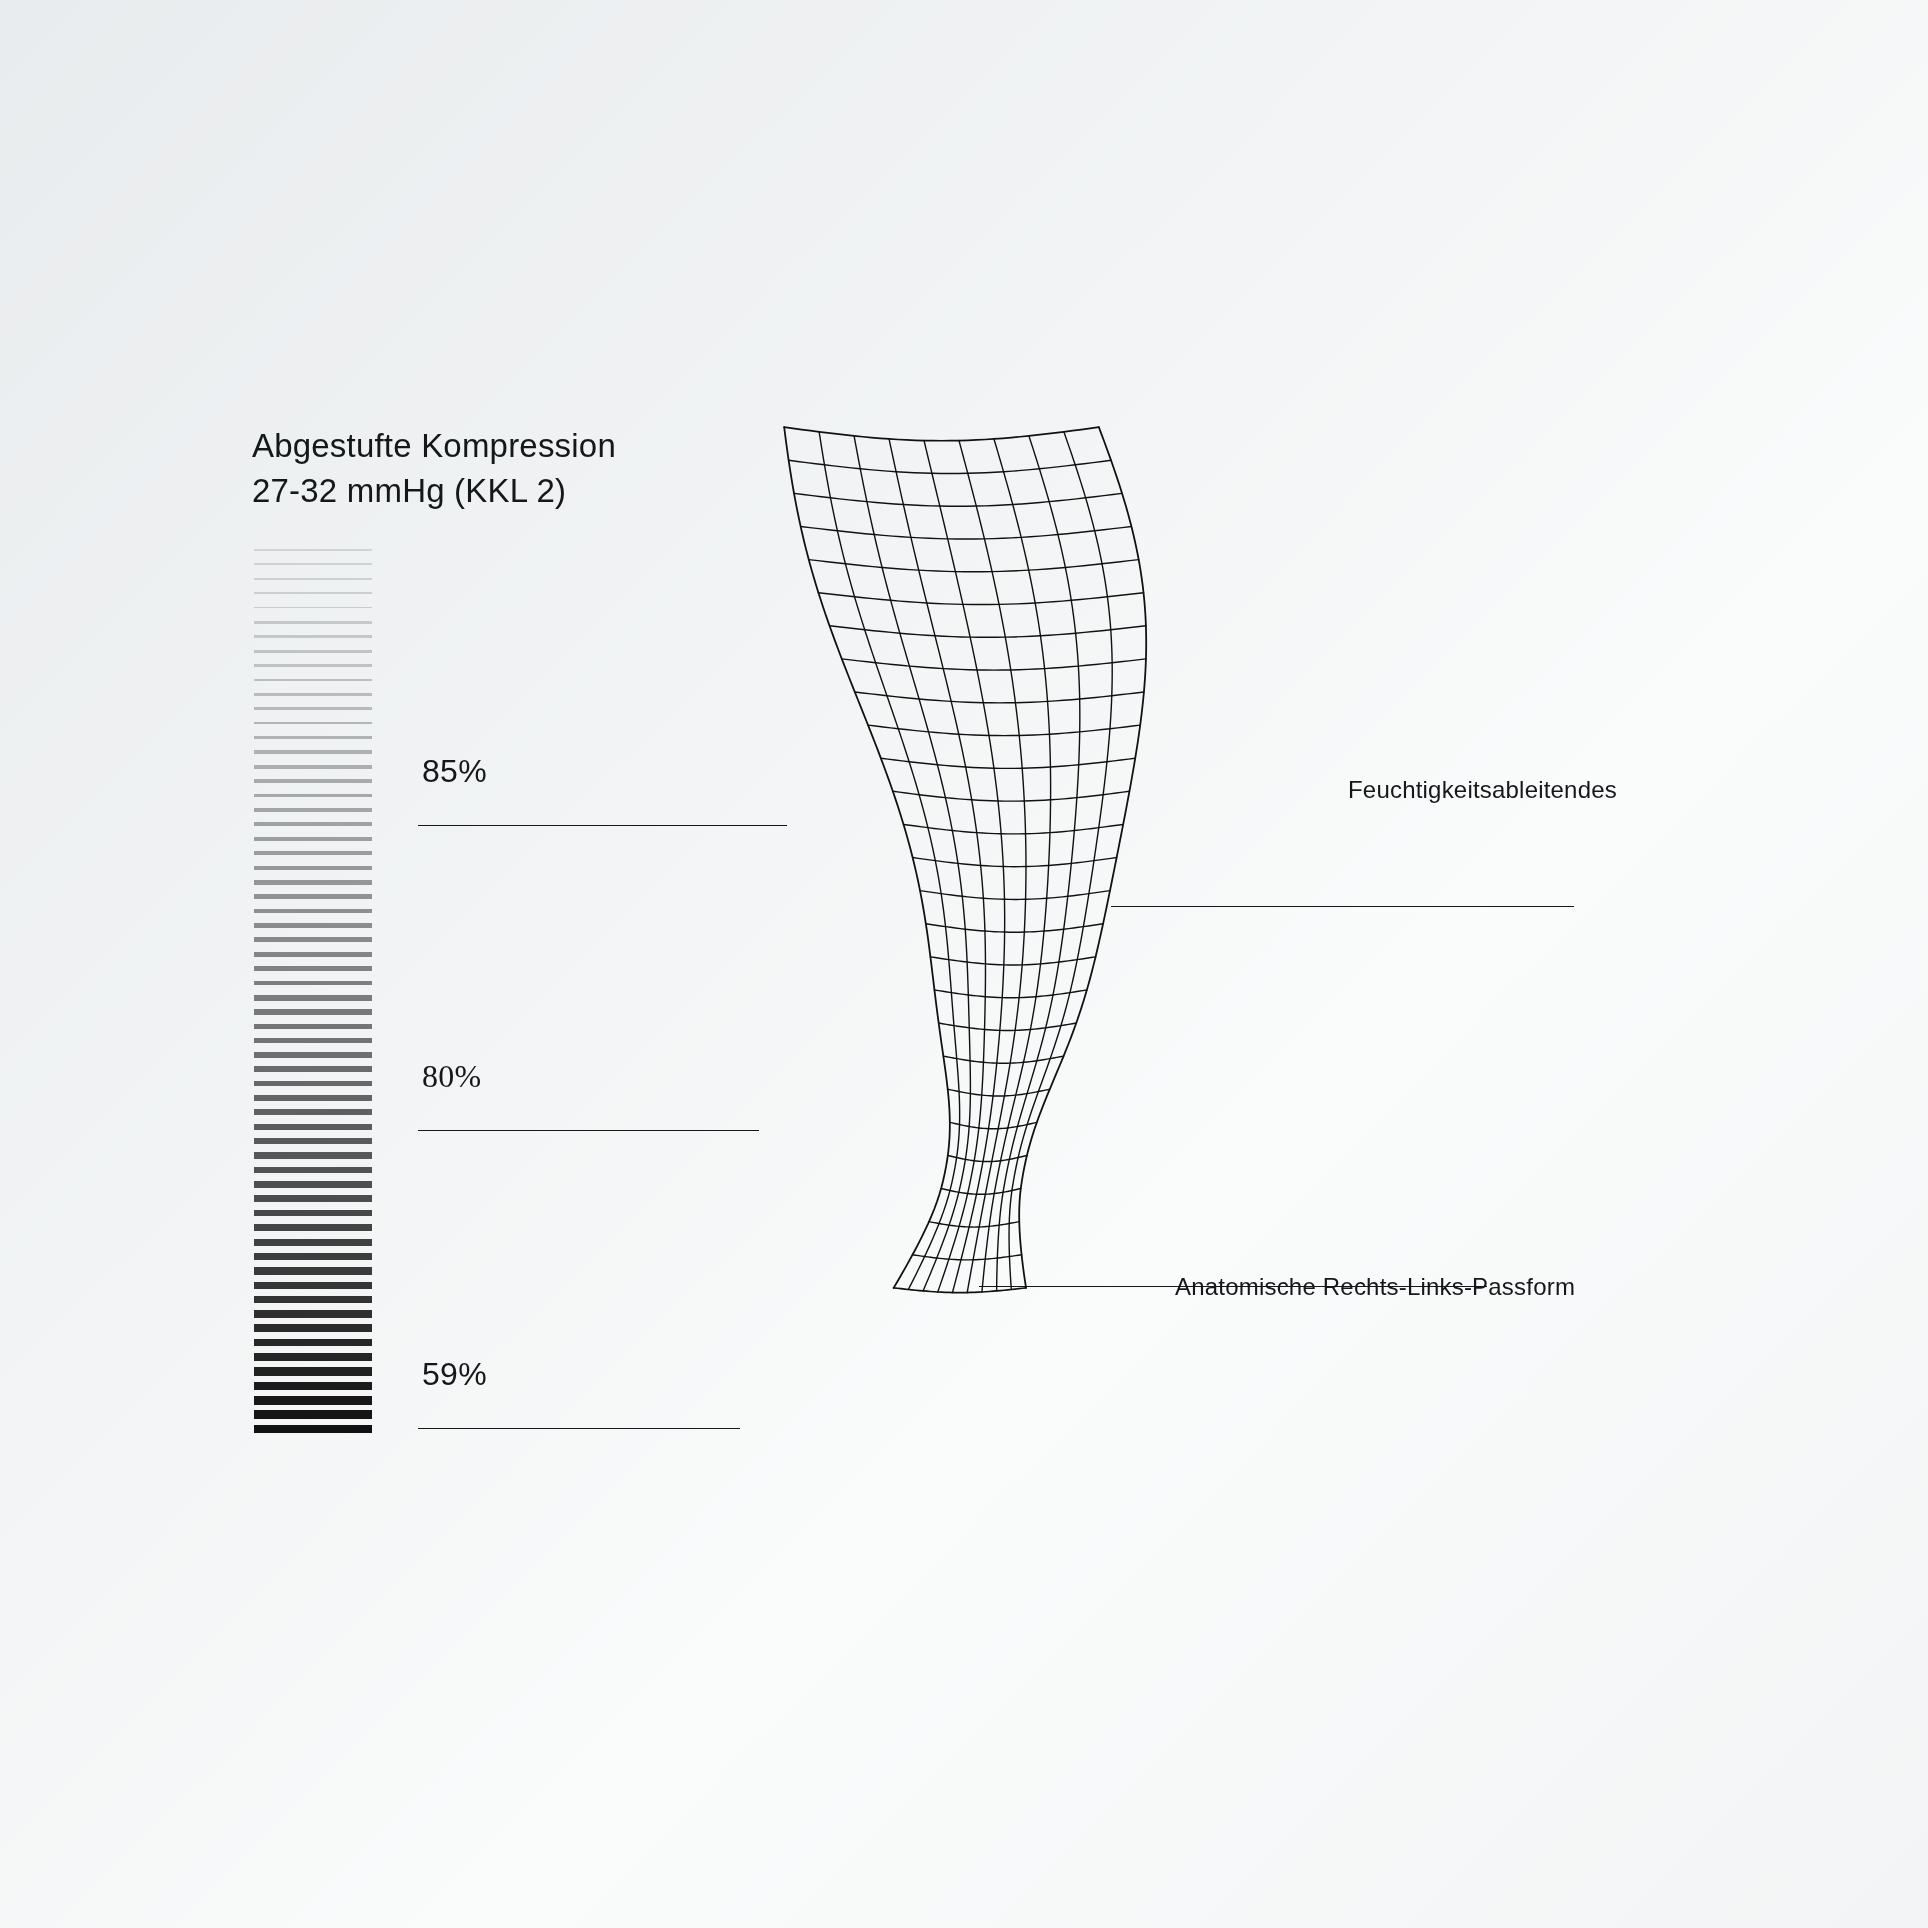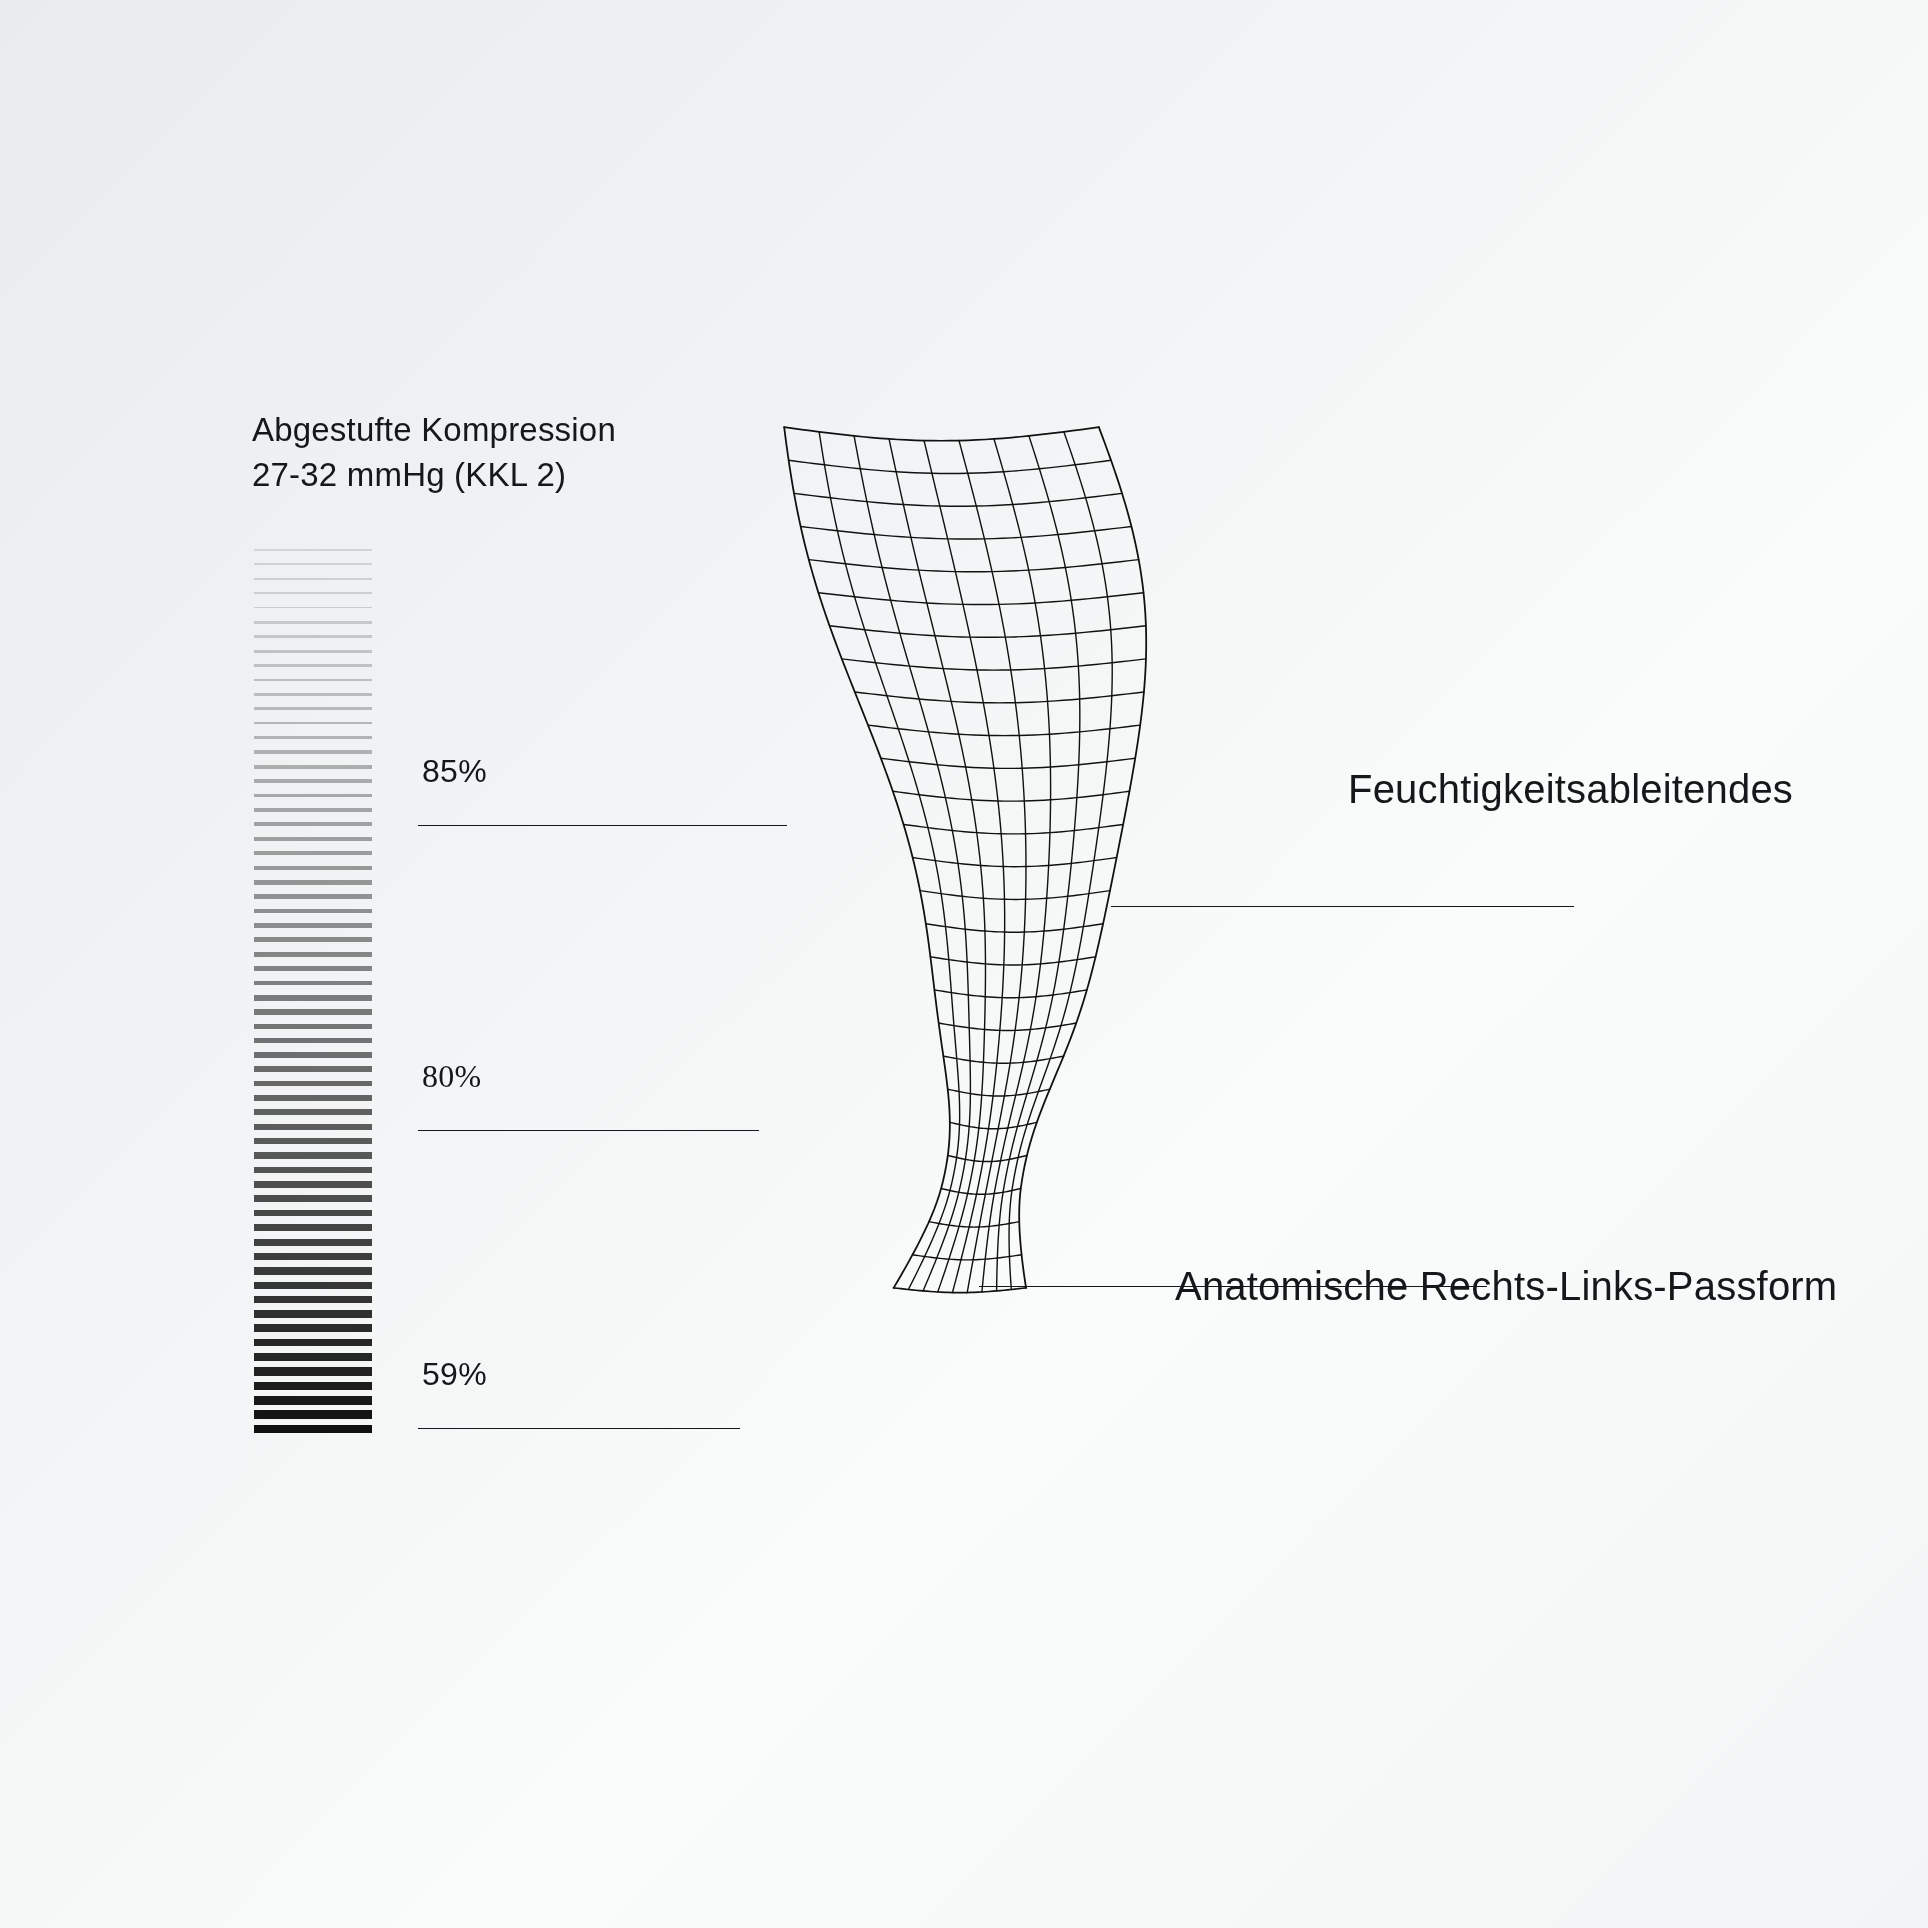--- a/index.html
+++ b/index.html
@@ -25,20 +25,21 @@
     position: absolute;
     left: 252px;
     top: 407px;
     width: 716px;
   }
   .heading .line1 {
     font-size: 33px;
     line-height: 45px;
     letter-spacing: 0.2px;
     color: #15181a;
+    margin-top: 16px;
   }
   .heading .line2 {
     font-size: 33px;
     line-height: 45px;
     letter-spacing: 0.2px;
     color: #15181a;
   }
   
   #stripe-bar {
     position: absolute;
@@ -59,21 +60,21 @@
     color: #15181a;
   }
   .leader {
     position: absolute;
     height: 0;
     border-top: 1.9px solid #15181a;
   }
   
   .anno {
     position: absolute;
-    font-size: 40px;
+    font-size: 24px;
     line-height: 49px;
     letter-spacing: 0.2px;
     color: #15181a;
     white-space: nowrap;
   }
   .anno-rule {
     position: absolute;
     height: 0;
     border-top: 1.9px solid #15181a;
   }

